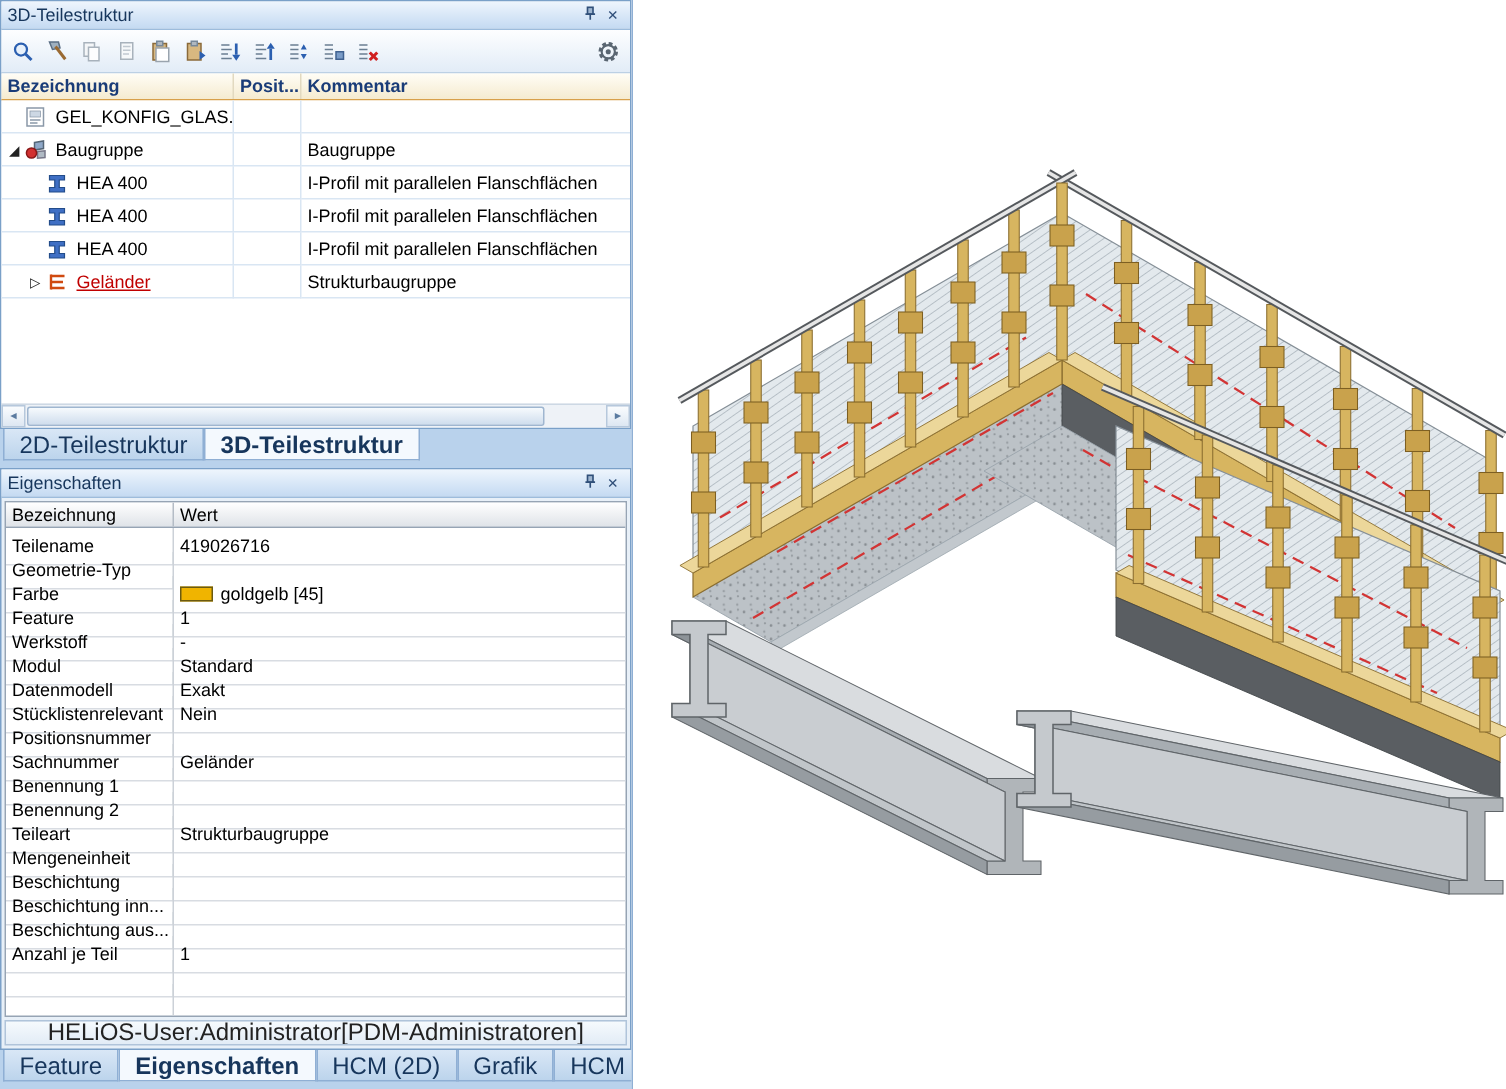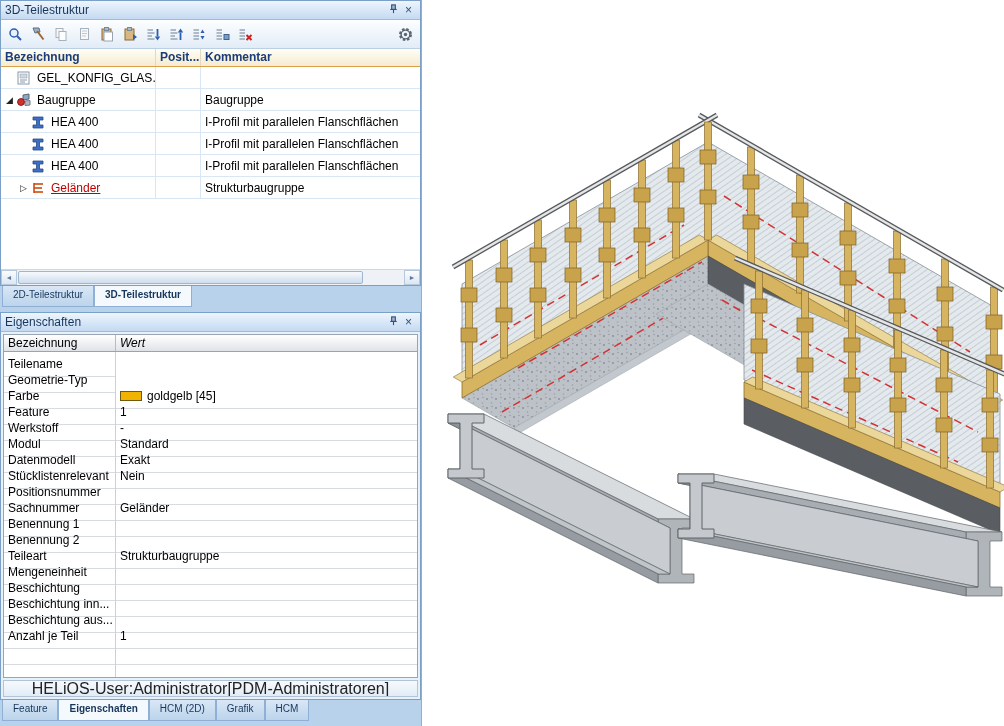--- a/index.html
+++ b/index.html
@@ -42,30 +42,30 @@
 
   .hscroll { height:16px; background:#eef2f7; border-top:1px solid #cdd8e4; display:flex; }
   .sarrow { width:16px; height:15px; text-align:center; font-size:7px; line-height:14px; color:#5b7ba0;
     background:linear-gradient(#fafcfe,#dde7f2); border:1px solid #b6c8dc; flex:none; }
   .sarrow.right { margin-left:auto; }
   .sthumb { margin:1px 0 1px 1px; width:345px; background:linear-gradient(#f6fafd,#cfdded);
     border:1px solid #9fb6d0; border-radius:2px; flex:none; }
 
   .tabbar { position:absolute; left:0; width:421px; height:26px; background:#b9d2ec; display:flex; padding-left:2px; }
   #mid-tabs { top:286px; } #bottom-tabs { top:700px; }
-  .tab { padding:3px 10px 0; height:21px; font-size:10px; color:#17365c; border:1px solid #8fafd4; border-top:none;
+  .tab { padding:3px 10px 0; height:21px; font-size:16px; color:#17365c; border:1px solid #8fafd4; border-top:none;
     background:linear-gradient(#d9e7f6,#bcd4ec); white-space:nowrap; }
   .tab.active { background:#f4f9fe; font-weight:bold; }
 
   .ptable { position:absolute; top:21px; left:2px; right:2px; bottom:21px; background:#fff;
     border:1px solid #96a4b4; overflow:hidden; }
   .phead { display:flex; height:17px; background:linear-gradient(#ffffff,#dfe3e8); border-bottom:1px solid #96a4b4;
     font-size:12px; color:#000; }
   .ph { padding:1px 4px; border-right:1px solid #b4bcc6; overflow:hidden; white-space:nowrap; }
-  .ph.n { width:112px; } .ph.v { flex:1; border-right:none;font-style:italic; }
+  .ph.n { width:112px; } .ph.v { flex:1; border-right:none; }
   .prow { display:flex; height:16px; font-size:12px; color:#000; }
   .pc { border-right:1px solid #ccd1d8; border-bottom:1px solid #d8dce2; padding:12px 4px; display:flex;
     align-items:center; overflow:hidden; white-space:nowrap; }
   .pc.n { width:112px; } .pc.v { flex:1; border-right:none; }
   .swatch { width:22px; height:10px; border:1px solid #6b5a10; margin-right:5px; flex:none; }
   .pstatus { position:absolute; left:2px; right:2px; bottom:2px; height:17px;
     background:linear-gradient(#f6fafd,#e2ecf6); border:1px solid #b0c4da; font-size:16px; color:#222;
     text-align:center; line-height:15px; overflow:hidden; }
 
   #viewport { position:absolute; left:421px; top:0; width:583px; height:726px; background:#fff;
@@ -330,20 +330,21 @@
     <span class="win-btn">×</span>
   </div>
 
   <div class="ptable">
     <div class="phead">
       <span class="ph n">Bezeichnung</span>
       <span class="ph v">Wert</span>
     </div>
     <div class="prow">
         <div class="pc n">Teilename</div>
+        <div class="pc v">419026716</div>
       </div>
     <div class="prow">
         <div class="pc n">Geometrie-Typ</div>
       </div>
     <div class="prow">
       <div class="pc n">Farbe</div>
       <div class="pc v">
         <span class="swatch" style="background-color: rgb(240, 180, 0);"></span>
         <span>goldgelb [45]</span>
       </div>

